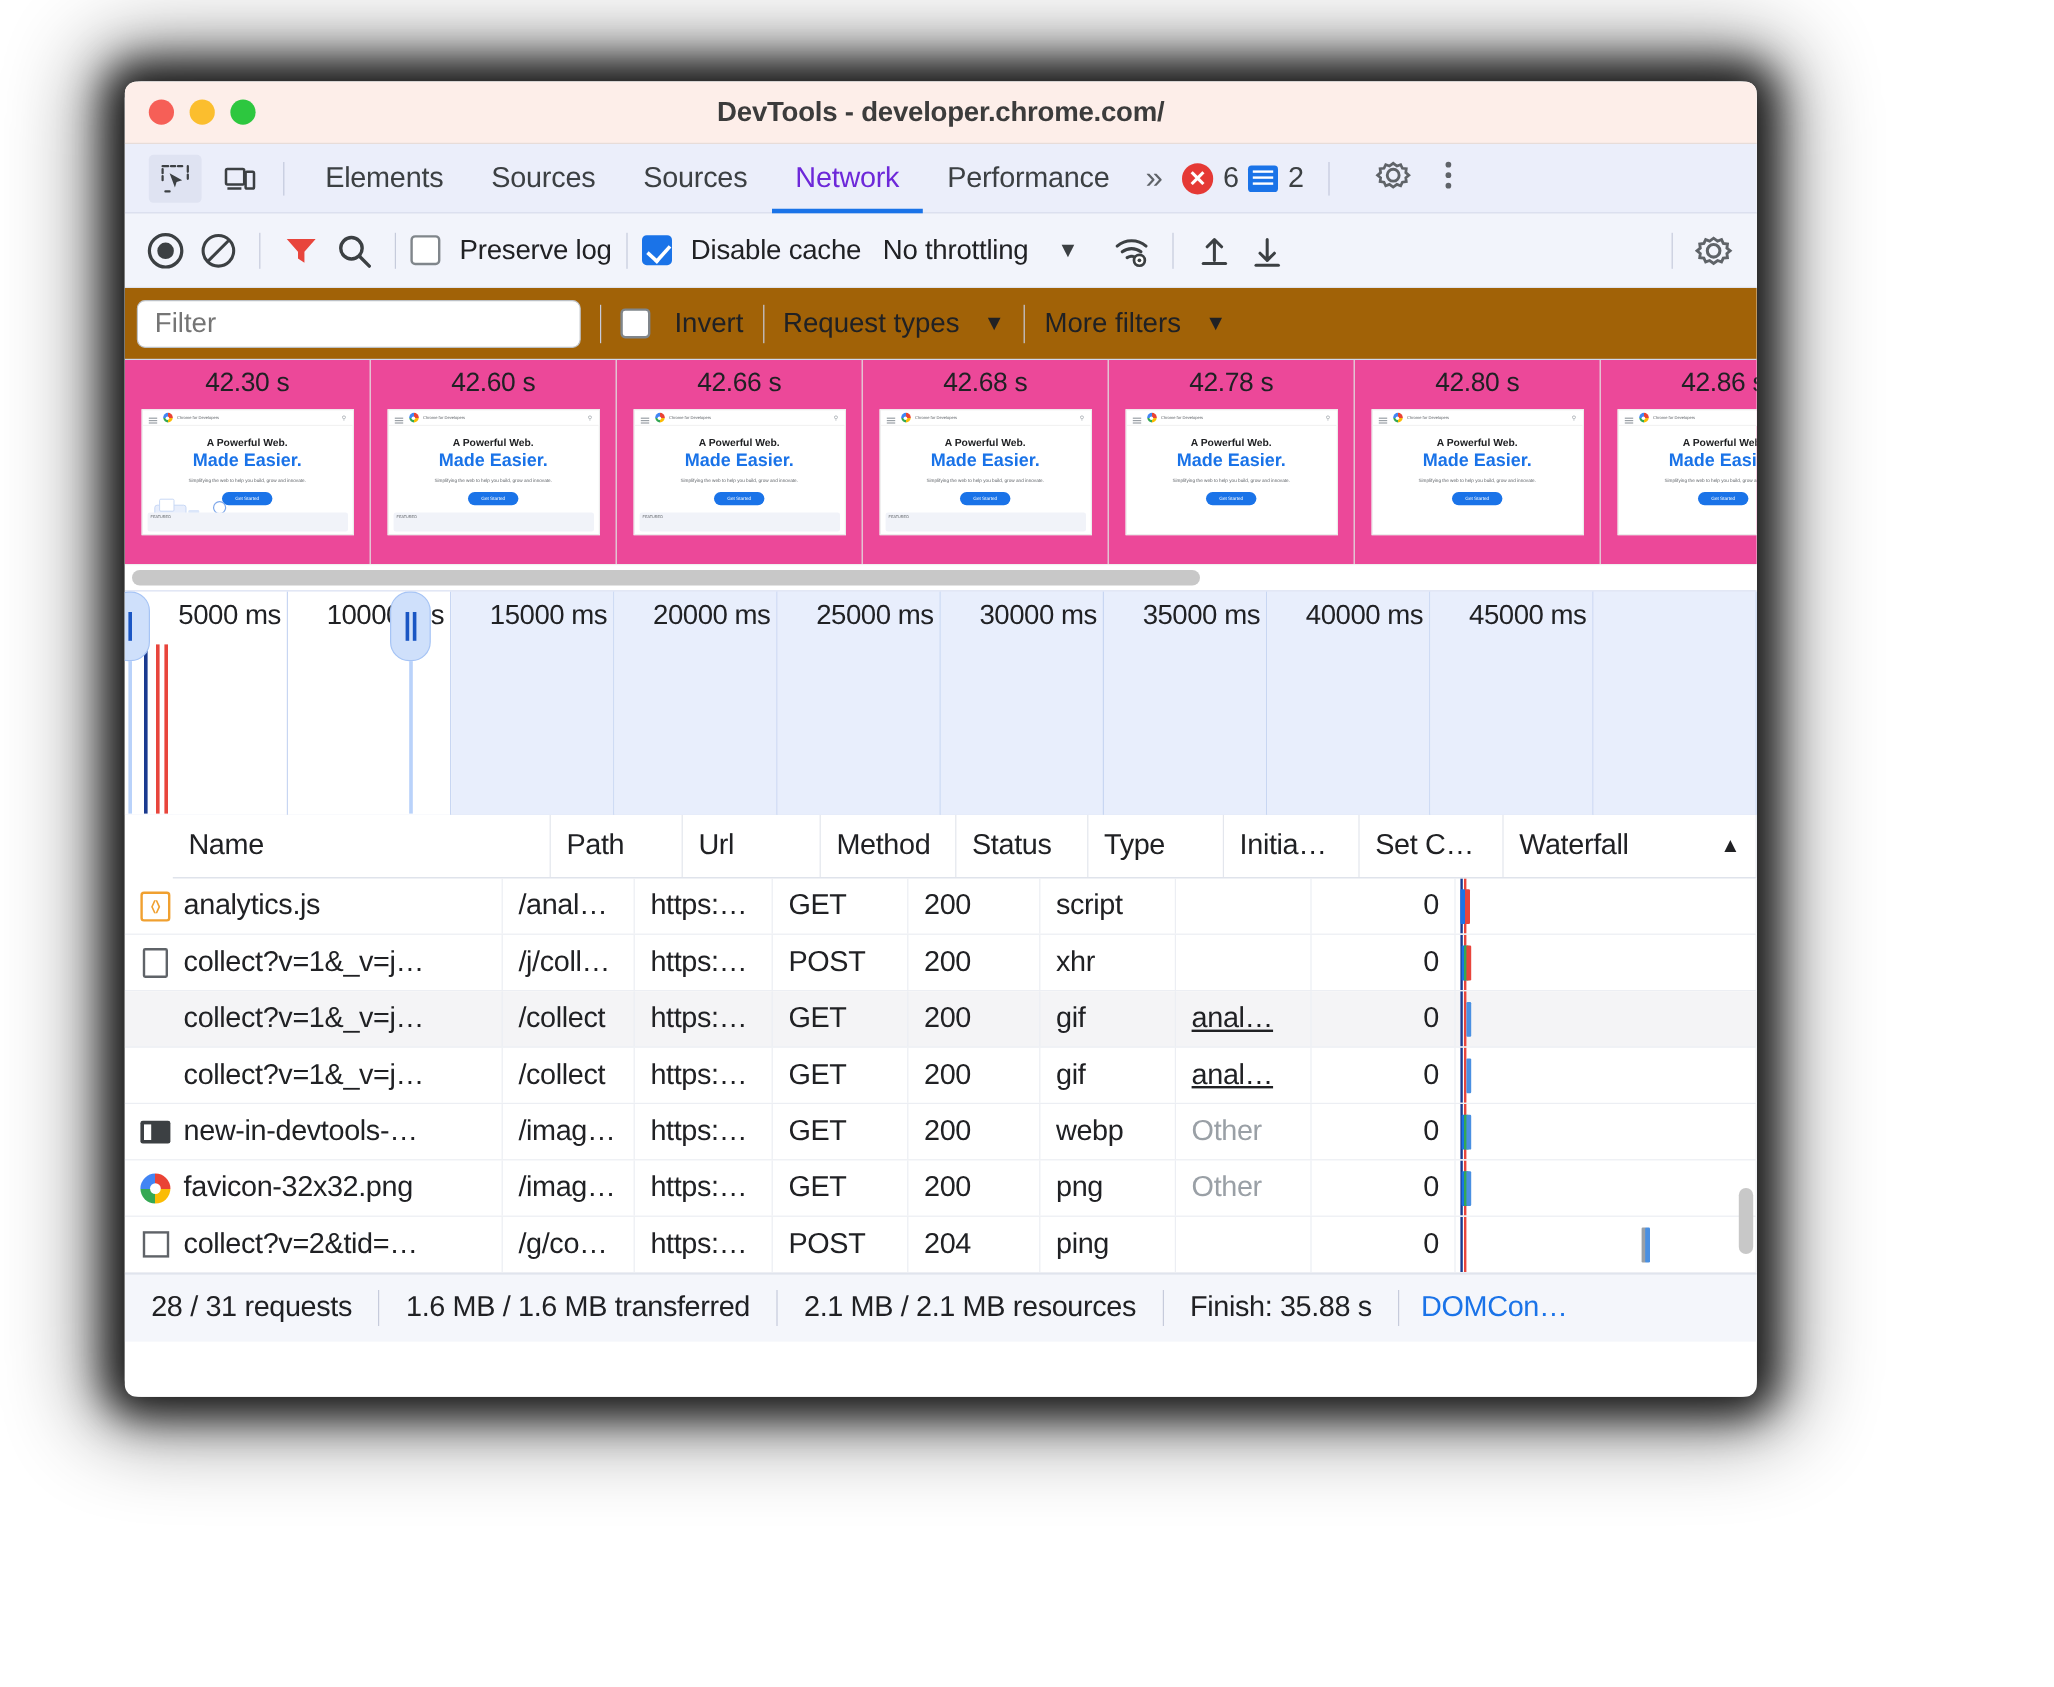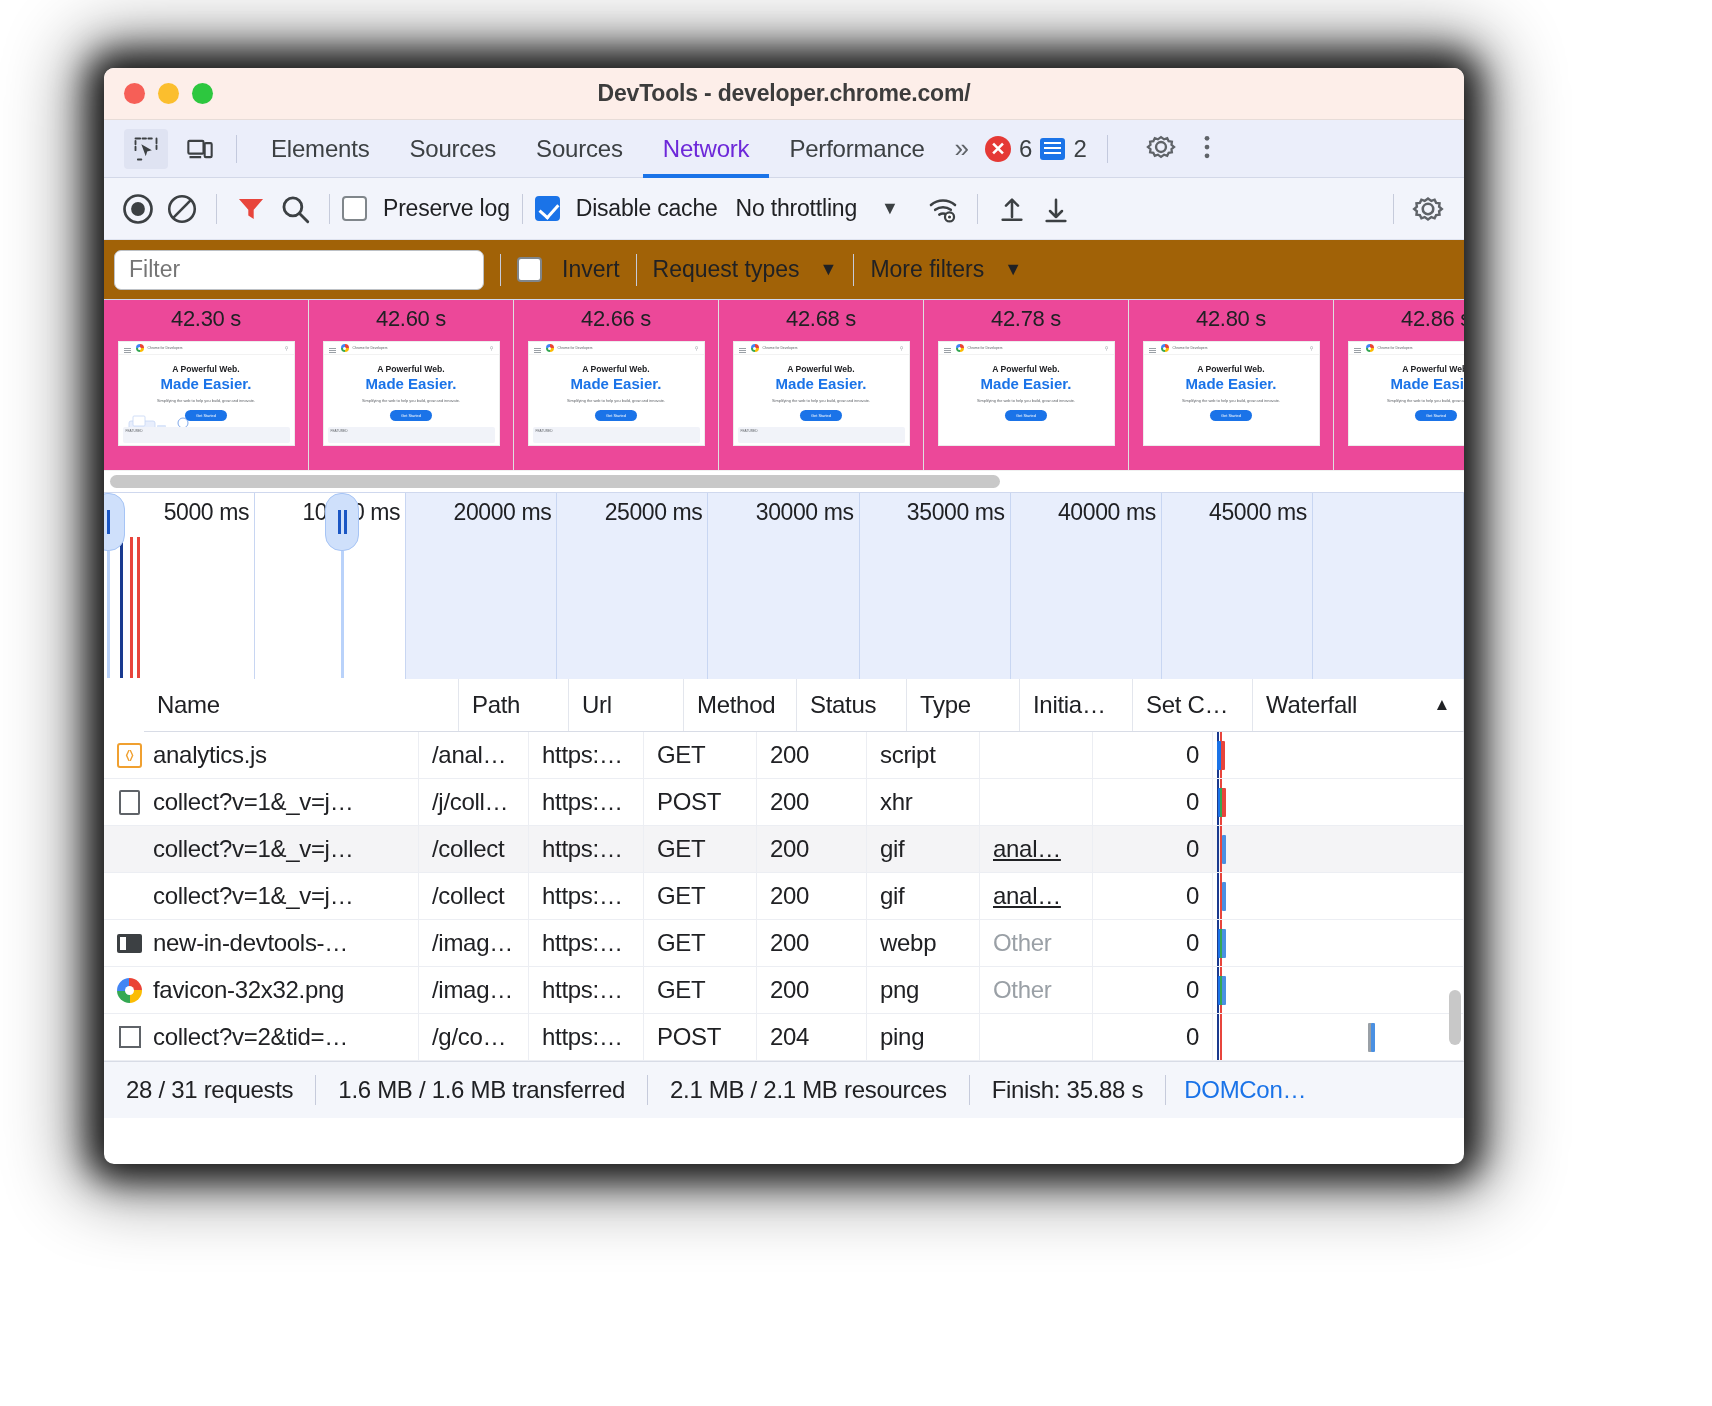--- a/index.html
+++ b/index.html
@@ -504,20 +504,23 @@
 
   <div class="overview">
     <div class="ov-ruler" id="ov-ruler">
         <div class="ov-cell ov-clear">
           <div class="ov-label">5000 ms</div>
         </div>
         <div class="ov-cell ov-clear">
           <div class="ov-label">10000 ms</div>
         </div>
         <div class="ov-cell ov-dim">
+          <div class="ov-label">15000 ms</div>
+        </div>
+        <div class="ov-cell ov-dim">
           <div class="ov-label">20000 ms</div>
         </div>
         <div class="ov-cell ov-dim">
           <div class="ov-label">25000 ms</div>
         </div>
         <div class="ov-cell ov-dim">
           <div class="ov-label">30000 ms</div>
         </div>
         <div class="ov-cell ov-dim">
           <div class="ov-label">35000 ms</div>

